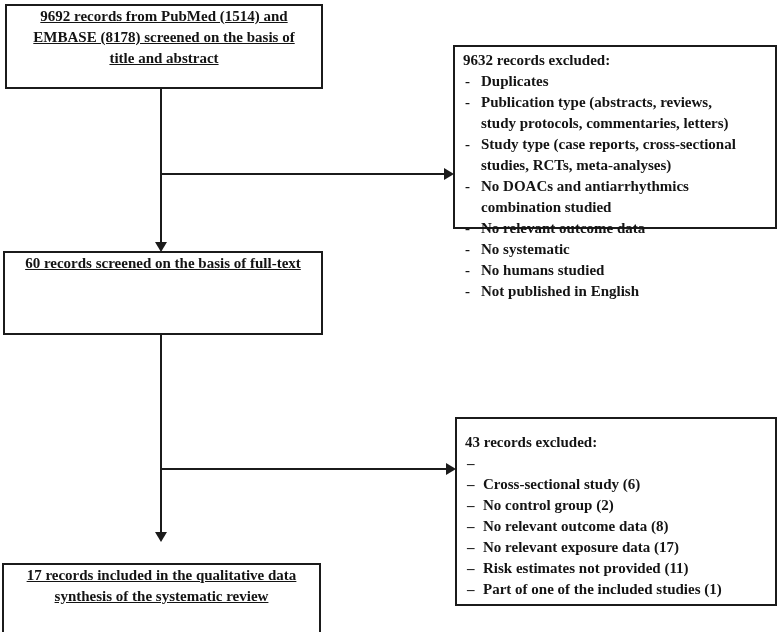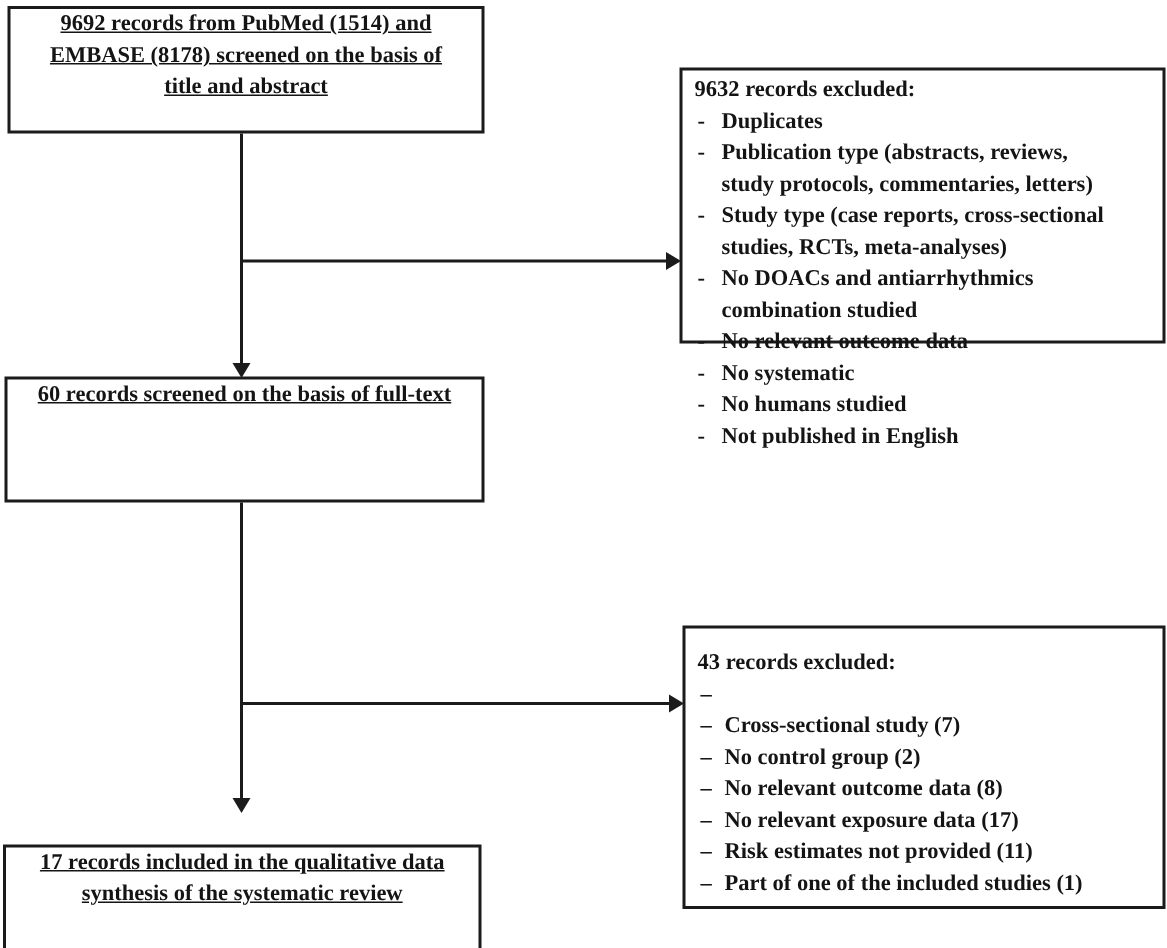--- a/index.html
+++ b/index.html
@@ -120,21 +120,21 @@
 
   <div class="box" id="box-excluded-2">
     <div class="excl-title">43 records excluded:</div>
     <ul class="excl-list">
 
     <li class="excl-item">
         <span class="dash">–</span>
       </li>
         <li class="excl-item">
         <span class="dash">–</span>
-        <span class="itext">Cross-sectional study (7)</span>
+        <span class="itext">Cross-sectional study (6)</span>
       </li>
         <li class="excl-item">
         <span class="dash">–</span>
         <span class="itext">No control group (2)</span>
       </li>
         <li class="excl-item">
         <span class="dash">–</span>
         <span class="itext">No relevant outcome data (8)</span>
       </li>
         <li class="excl-item">

